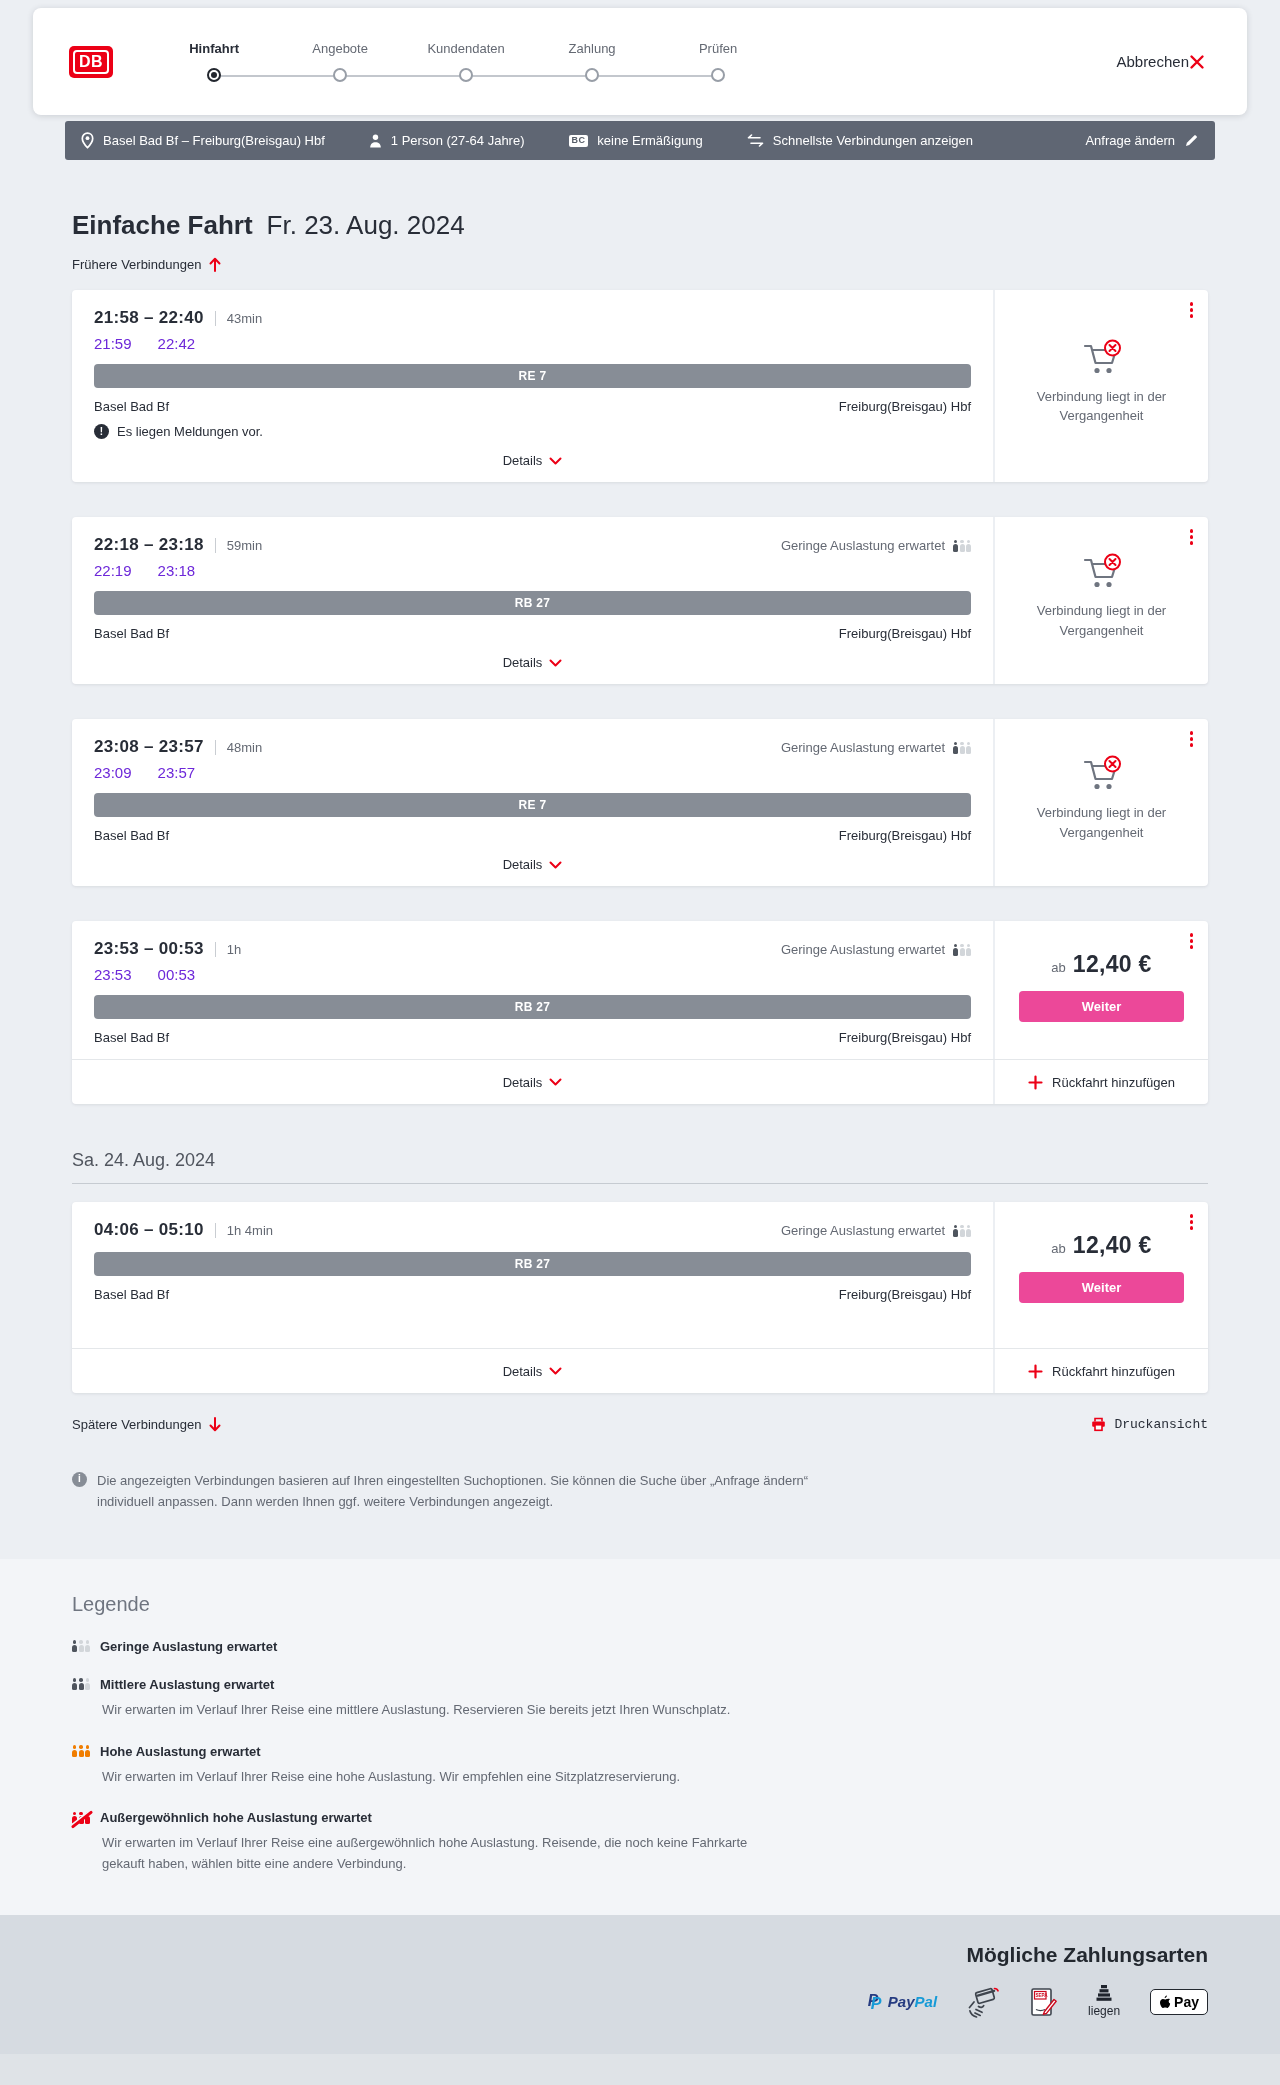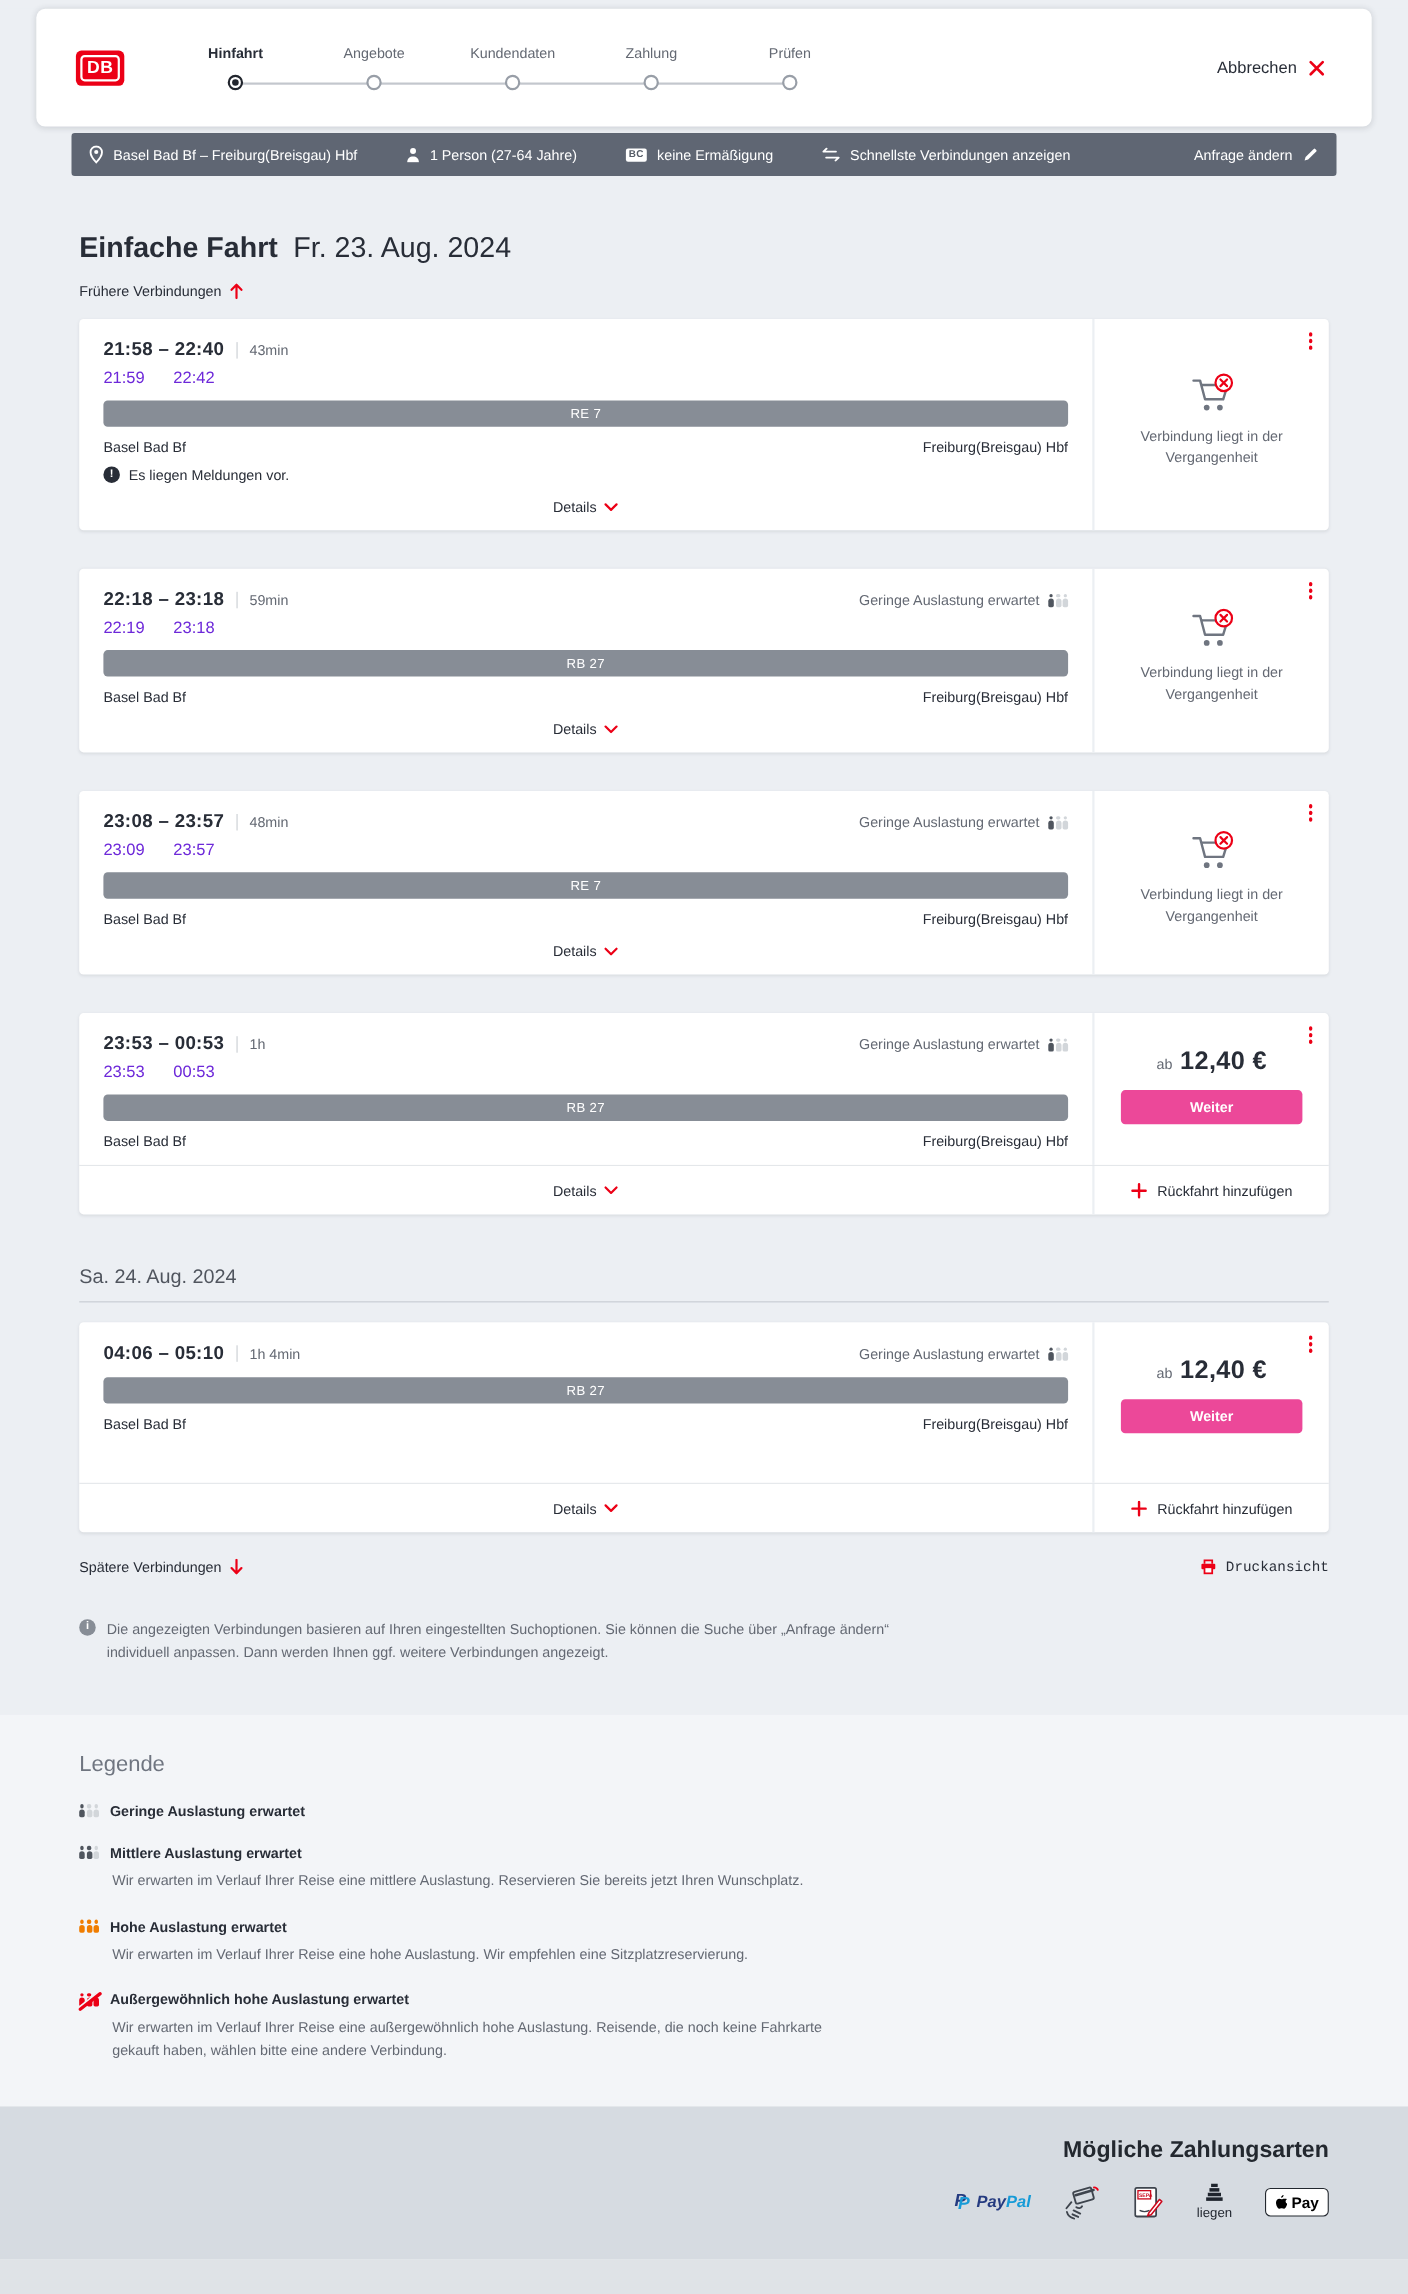--- a/index.html
+++ b/index.html
@@ -19,21 +19,21 @@
   .db-logo i{ display:block; border:2px solid #fff; border-radius:4px; color:#fff;
         font-style:normal; font-weight:800; font-size:16px; line-height:1; padding:2px 4px; letter-spacing:.5px;}
   .steps{ display:flex; margin-left:38px; position:relative; }
   .steps::before{ content:''; position:absolute; top:34px; left:63px; right:63px; height:2px; background:#c3c7cd; }
   .step{ width:126px; display:flex; flex-direction:column; align-items:center; cursor:pointer; }
   .step .lbl{ font-size:13px; color:#646973; line-height:16px; margin-bottom:11px; white-space:nowrap; }
   .step.active .lbl{ color:#282d37; font-weight:700; }
   .dot{ width:14px; height:14px; border-radius:50%; background:#fff; border:2px solid #989ea7; position:relative; z-index:1; }
   .step.active .dot{ border-color:#22262e; }
   .step.active .dot::after{ content:''; position:absolute; inset:2px; border-radius:50%; background:#22262e; }
-  .cancel{ margin-left:auto; display:flex; align-items:center; gap:10px; font-size:15px; color:#282d37; cursor:pointer; }
+  .cancel{ margin-left:auto; display:flex; align-items:center; font-size:15px; color:#282d37; cursor:pointer; }
 
   
   .sumbar{ margin:6px 65px 0; height:39px; background:#5f6673; border-radius:3px; display:flex;
         align-items:center; padding:0 16px; color:#fff; font-size:13px; gap:44px; }
   .sumitem{ display:flex; align-items:center; gap:9px; white-space:nowrap; }
   .bc-badge{ background:#fff; color:#565d68; font-size:9px; font-weight:700; padding:1.5px 3px;
         border-radius:2px; letter-spacing:.4px; line-height:1; }
   .sumedit{ margin-left:auto; cursor:pointer; }
 
   
@@ -48,21 +48,21 @@
         display:flex; flex-wrap:wrap; margin-top:18px; }
   .card.mb{ margin-bottom:35px; }
   .card-main{ flex:1; min-width:0; padding:18px 22px 14px; }
   .card-main.deep{ padding-bottom:46px; }
   .times-row{ display:flex; align-items:baseline; }
   .times{ font-size:17px; font-weight:800; letter-spacing:.3px; }
   .duration{ font-size:13px; color:#646973; margin-left:11px; padding-left:11px; border-left:1px solid #c9cdd2; }
   .occupancy{ margin-left:auto; display:flex; align-items:center; gap:8px; font-size:13px; color:#646973; }
   .realtimes{ margin-top:7px; display:flex; gap:26px; font-size:15px; color:#6d28d9; }
   .trainbar{ margin-top:12px; height:24px; border-radius:4px; background:#878d96; display:flex;
-        align-items:center; justify-content:center; color:#fff; font-size:12px; font-weight:400;
+        align-items:center; justify-content:center; color:#fff; font-size:12px; font-weight:700;
         letter-spacing:.3px; cursor:pointer; }
   .stations{ margin-top:11px; display:flex; justify-content:space-between; font-size:13px; }
   .msgrow{ margin-top:10px; display:flex; align-items:center; gap:8px; font-size:13px; }
   .bang{ width:15px; height:15px; border-radius:50%; background:#282d37; color:#fff; display:flex;
         align-items:center; justify-content:center; font-size:10px; font-weight:700; font-style:normal; }
   .bang::before{ content:'!'; }
   .details{ margin-top:14px; display:flex; justify-content:center; align-items:center; gap:7px;
         font-size:13px; cursor:pointer; }
   .card-aside{ width:215px; border-left:2px solid #eceff3; display:flex; flex-direction:column;
         align-items:center; padding:8px 24px 16px; position:relative; }

